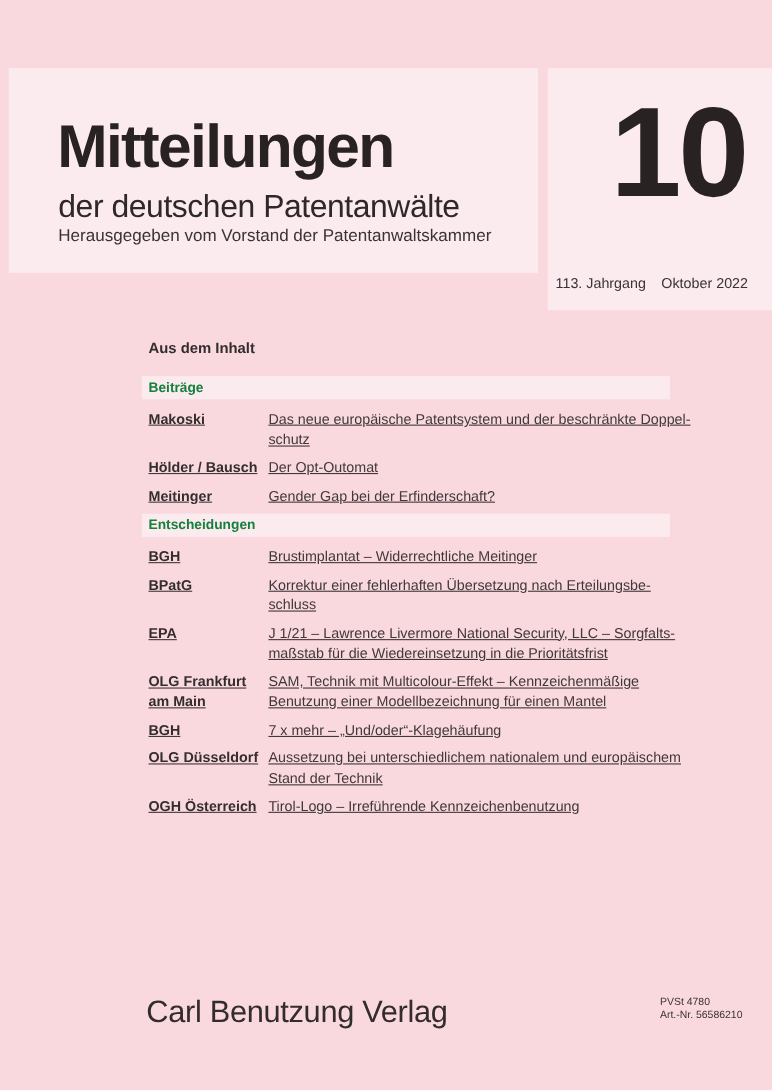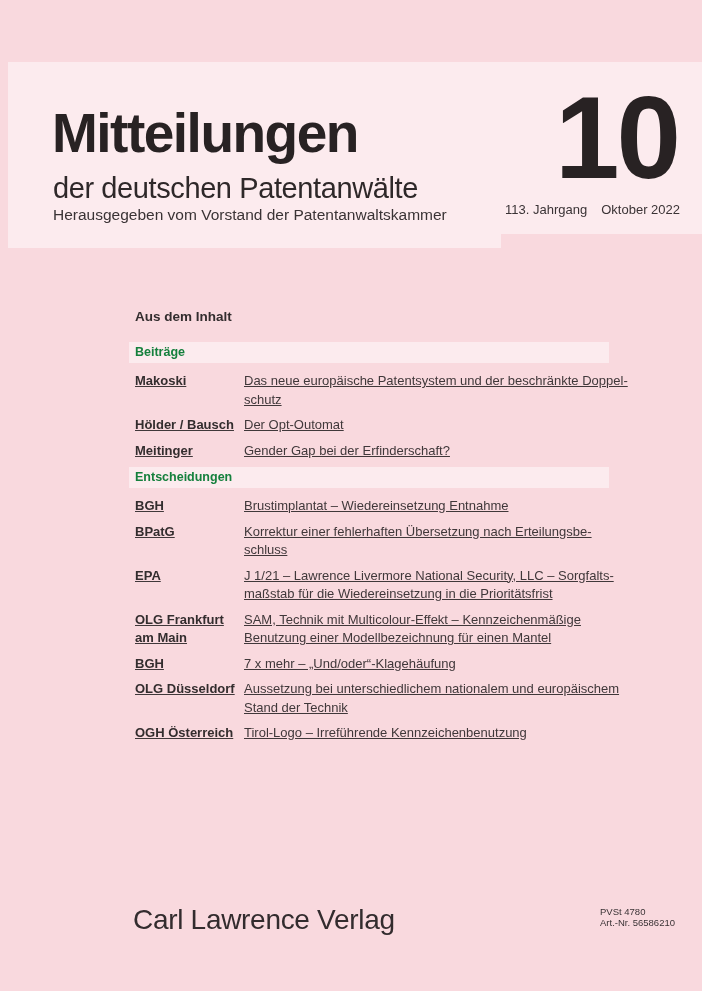--- a/index.html
+++ b/index.html
@@ -13,40 +13,39 @@
     margin:0 auto;
     background:#f9d9de;
     overflow:hidden;
     color:#40383a;
   }
   
   .header-main {
     position:absolute; left:8px; top:62px;
     width:481px; height:186px;
     background:#fcebee;
-    padding-left:12px;
   }
   .journal-title {
     position:absolute; left:44px; top:44px;
     font-size:55px; font-weight:700; line-height:1;
     letter-spacing:-1.5px; color:#282223;
   }
   .journal-subtitle {
     position:absolute; left:45px; top:112px;
     font-size:29px; font-weight:400; line-height:1;
     letter-spacing:-0.4px; color:#2e2829;
   }
   .publisher-line {
     position:absolute; left:45px; top:144px;
     font-size:15.5px; font-weight:400; line-height:1.2;
     color:#3a3335;
   }
   .header-issue {
     position:absolute; left:498px; top:62px;
-    width:204px; height:172px;
+    width:204px; height:220px;
     background:#fcebee;
   }
   .issue-number {
     position:absolute; right:24px; top:18px;
     font-size:116px; font-weight:700; line-height:1;
     letter-spacing:-3px; color:#282223;
   }
   .issue-meta {
     position:absolute; right:22px; bottom:17px;
     display:flex; gap:14px;
@@ -132,21 +131,21 @@
           <div>Gender Gap bei der Erfinderschaft?</div>
         </div>
       </div>
     </div>
 
     <div class="band second">Entscheidungen</div>
     <div class="rows">
       <div class="row">
         <div class="label">BGH</div>
         <div class="desc">
-          <div>Brustimplantat – Wiedereinsetzung Entnahme</div>
+          <div>Brustimplantat – Widerrechtliche Meitinger</div>
         </div>
       </div>
       <div class="row">
         <div class="label">BPatG</div>
         <div class="desc">
           <div>Korrektur einer fehlerhaften Übersetzung nach Erteilungsbe-</div>
           <div>schluss</div>
         </div>
       </div>
       <div class="row">
@@ -178,19 +177,19 @@
       </div>
       <div class="row">
         <div class="label">OGH Österreich</div>
         <div class="desc">
           <div>Tirol-Logo – Irreführende Kennzeichenbenutzung</div>
         </div>
       </div>
     </div>
   </div>
 
-  <div class="publisher-name">Carl Lawrence Verlag</div>
+  <div class="publisher-name">Carl Benutzung Verlag</div>
   <div class="imprint">
     <div>PVSt 4780</div>
     <div>Art.-Nr. 56586210</div>
   </div>
 
 </div>
 
 </body></html>

